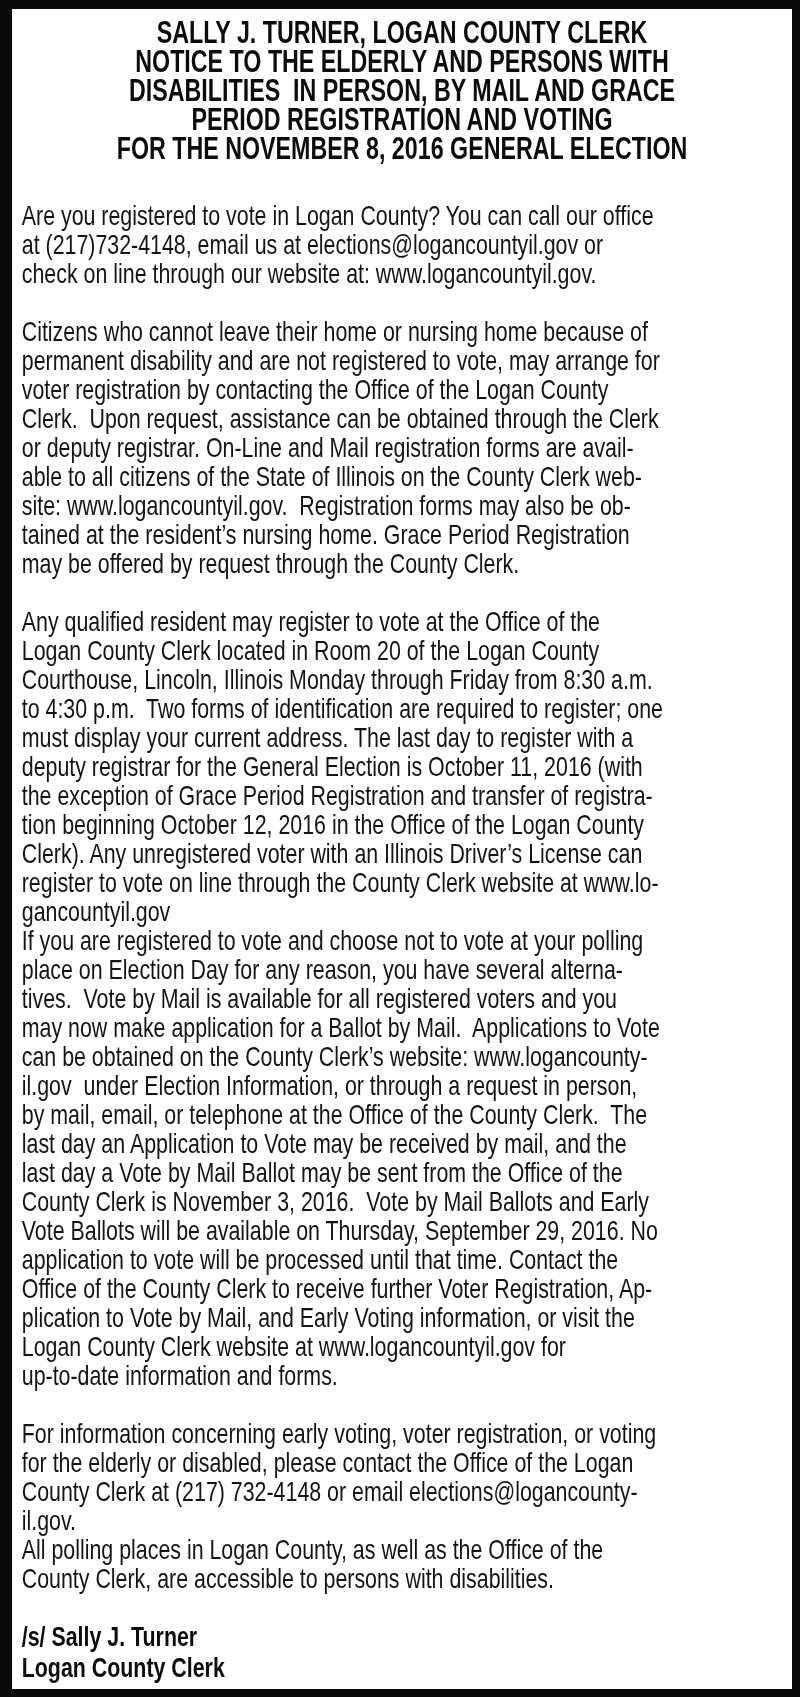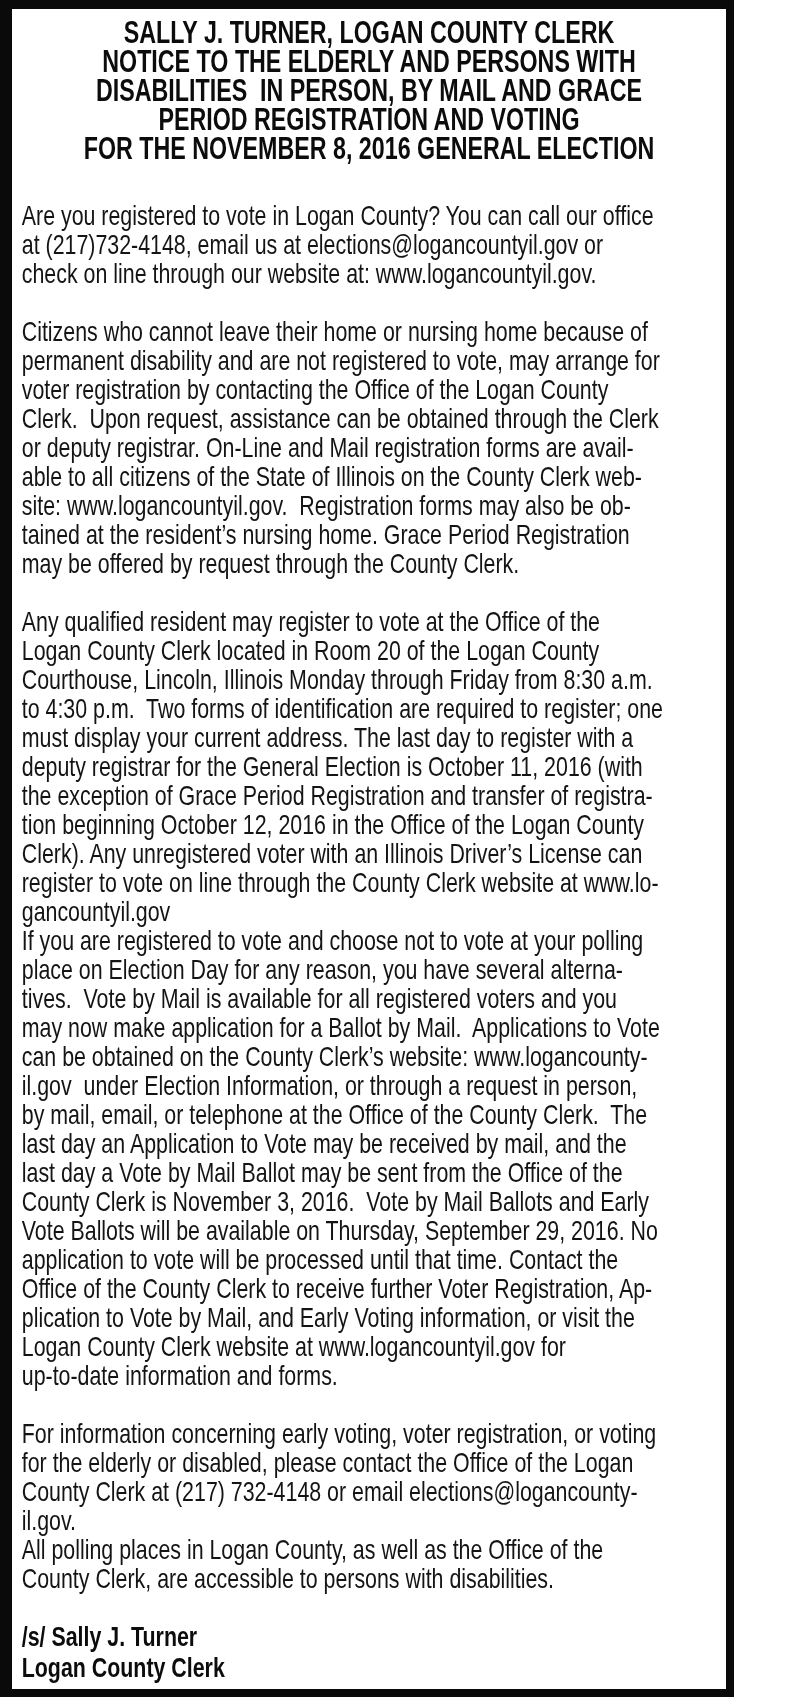--- a/index.html
+++ b/index.html
@@ -1,21 +1,21 @@
 <!DOCTYPE html>
 <html><head>
 <meta charset="utf-8">
 <style>
   html, body {
     margin: 0;
     padding: 0;
     background: #ffffff;
   }
   .notice {
-    width: 734px;
+    width: 800px;
     height: 1697px;
     box-sizing: border-box;
     background: #ffffff;
     border-style: solid;
     border-color: #0a0a0a;
     border-width: 9px 8px 8px 12px;
     overflow: hidden;
     font-family: "Liberation Sans", sans-serif;
     color: #111111;
   }

